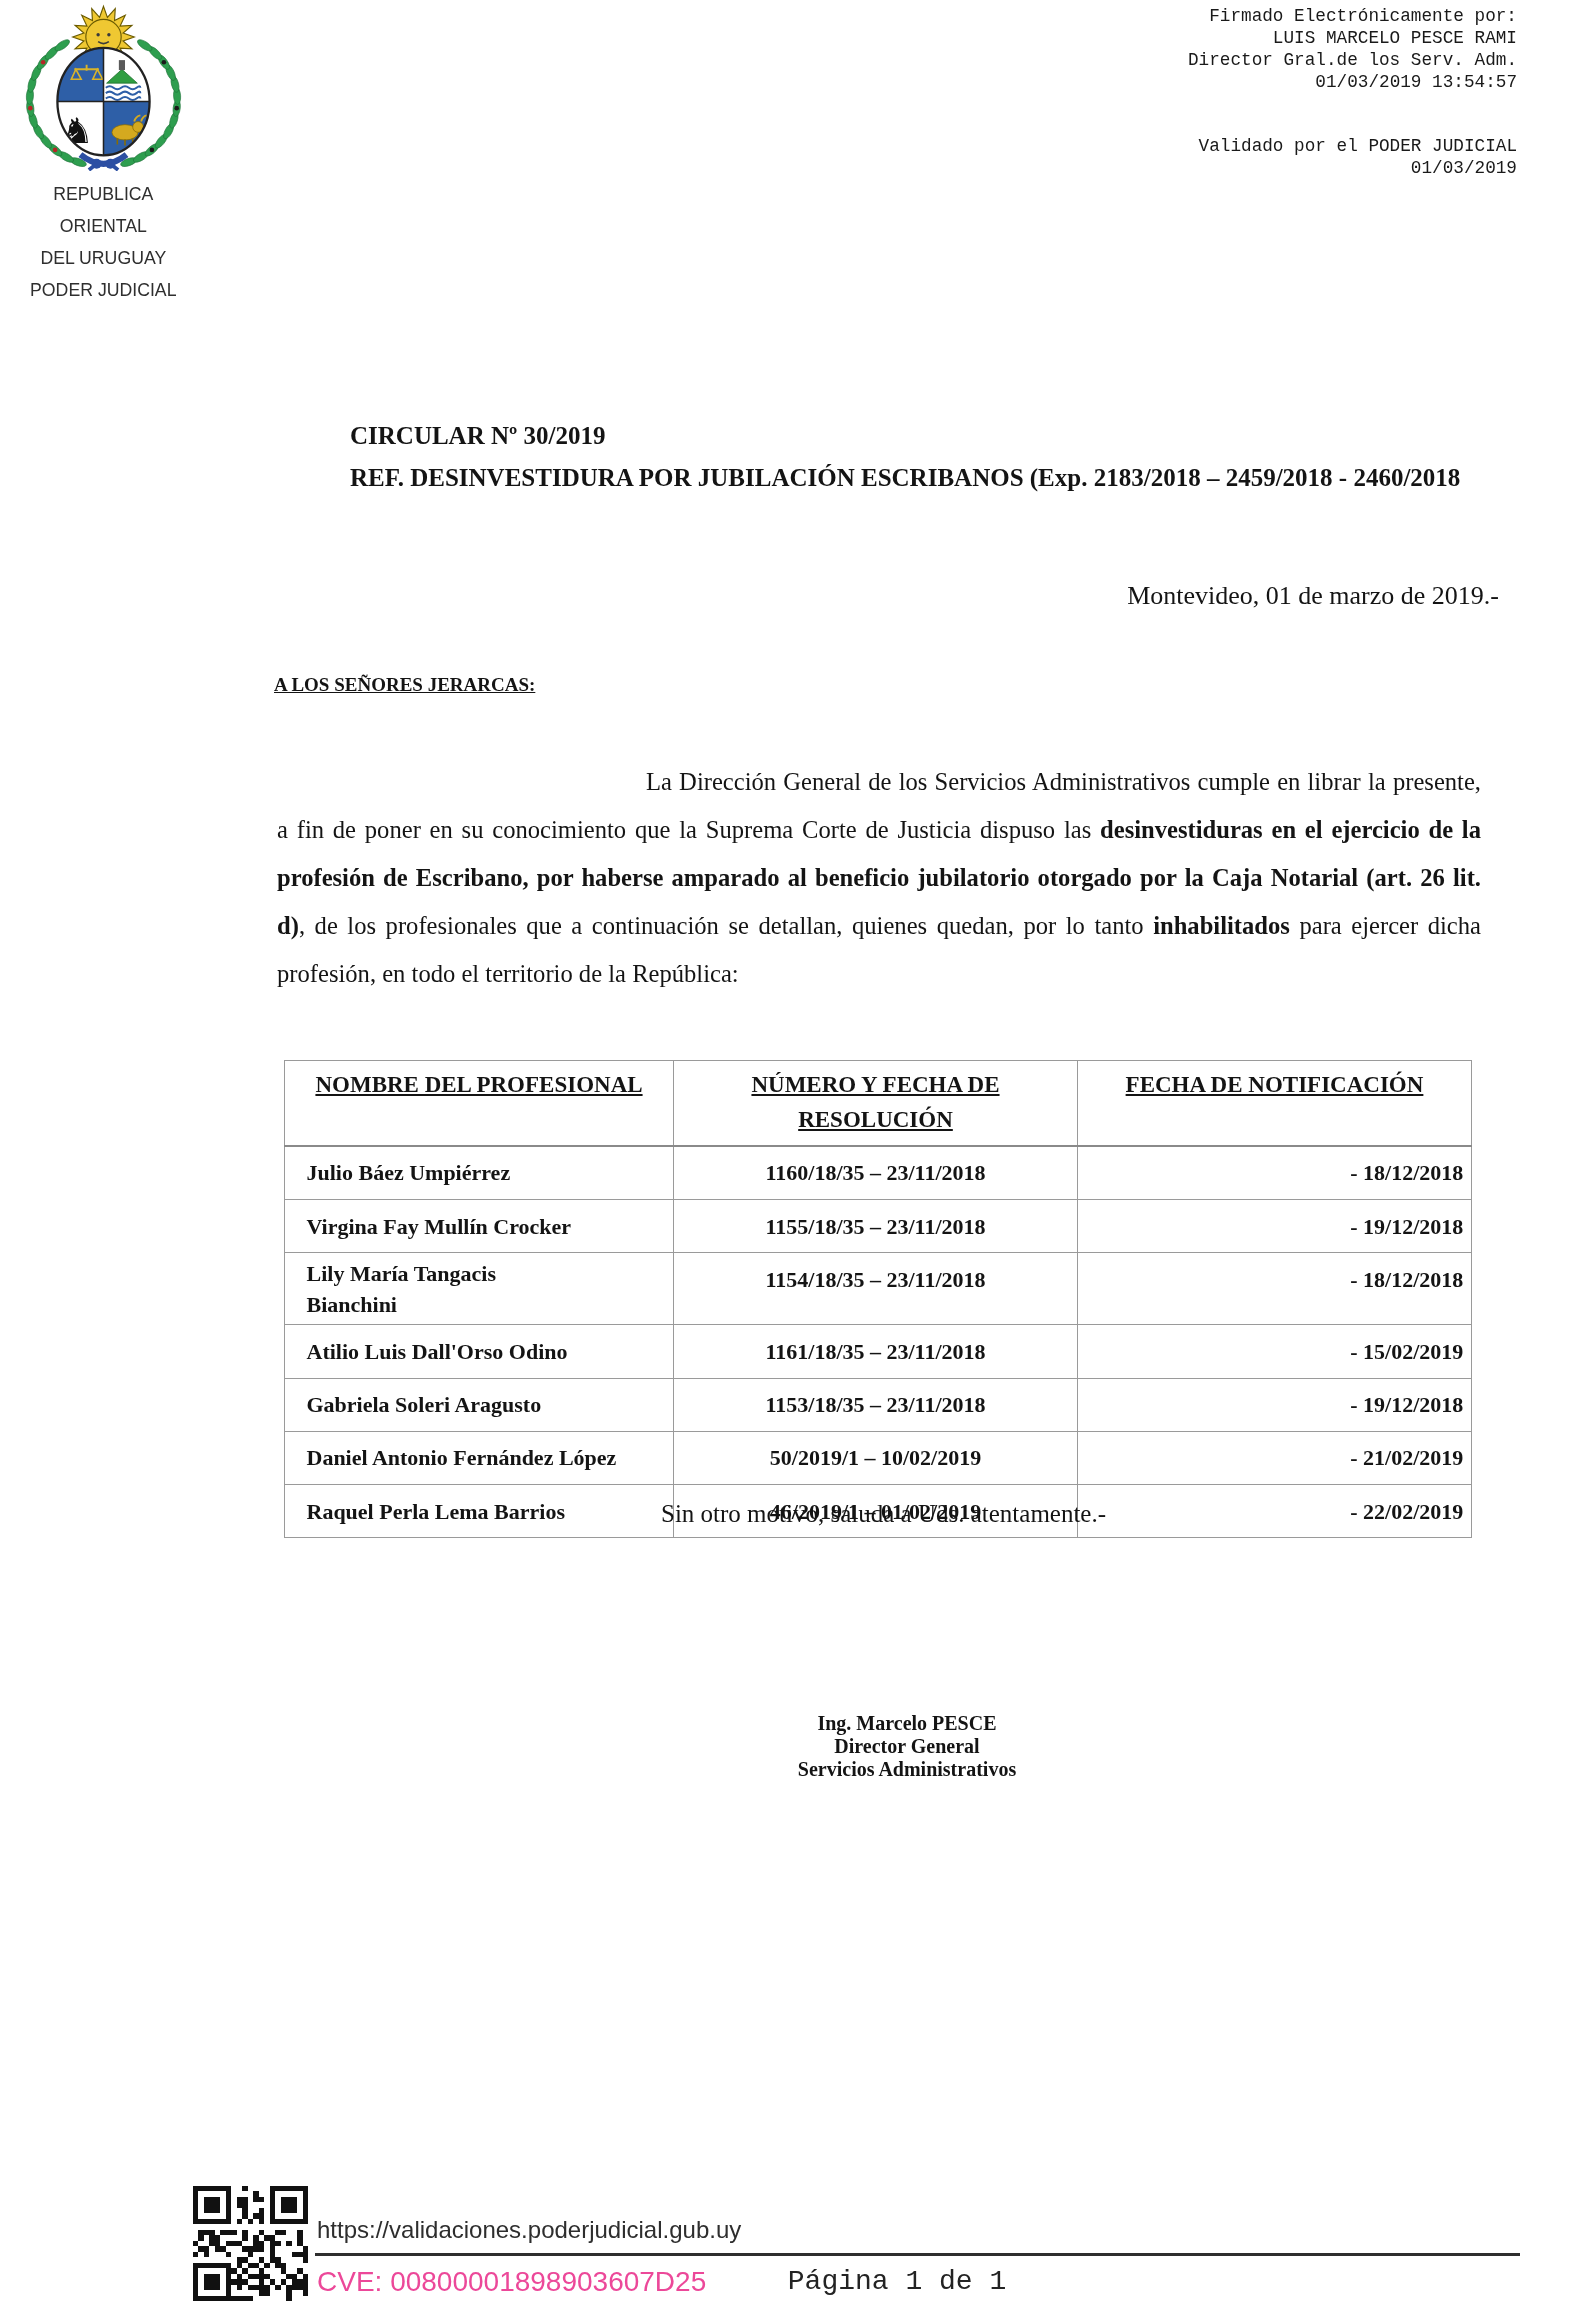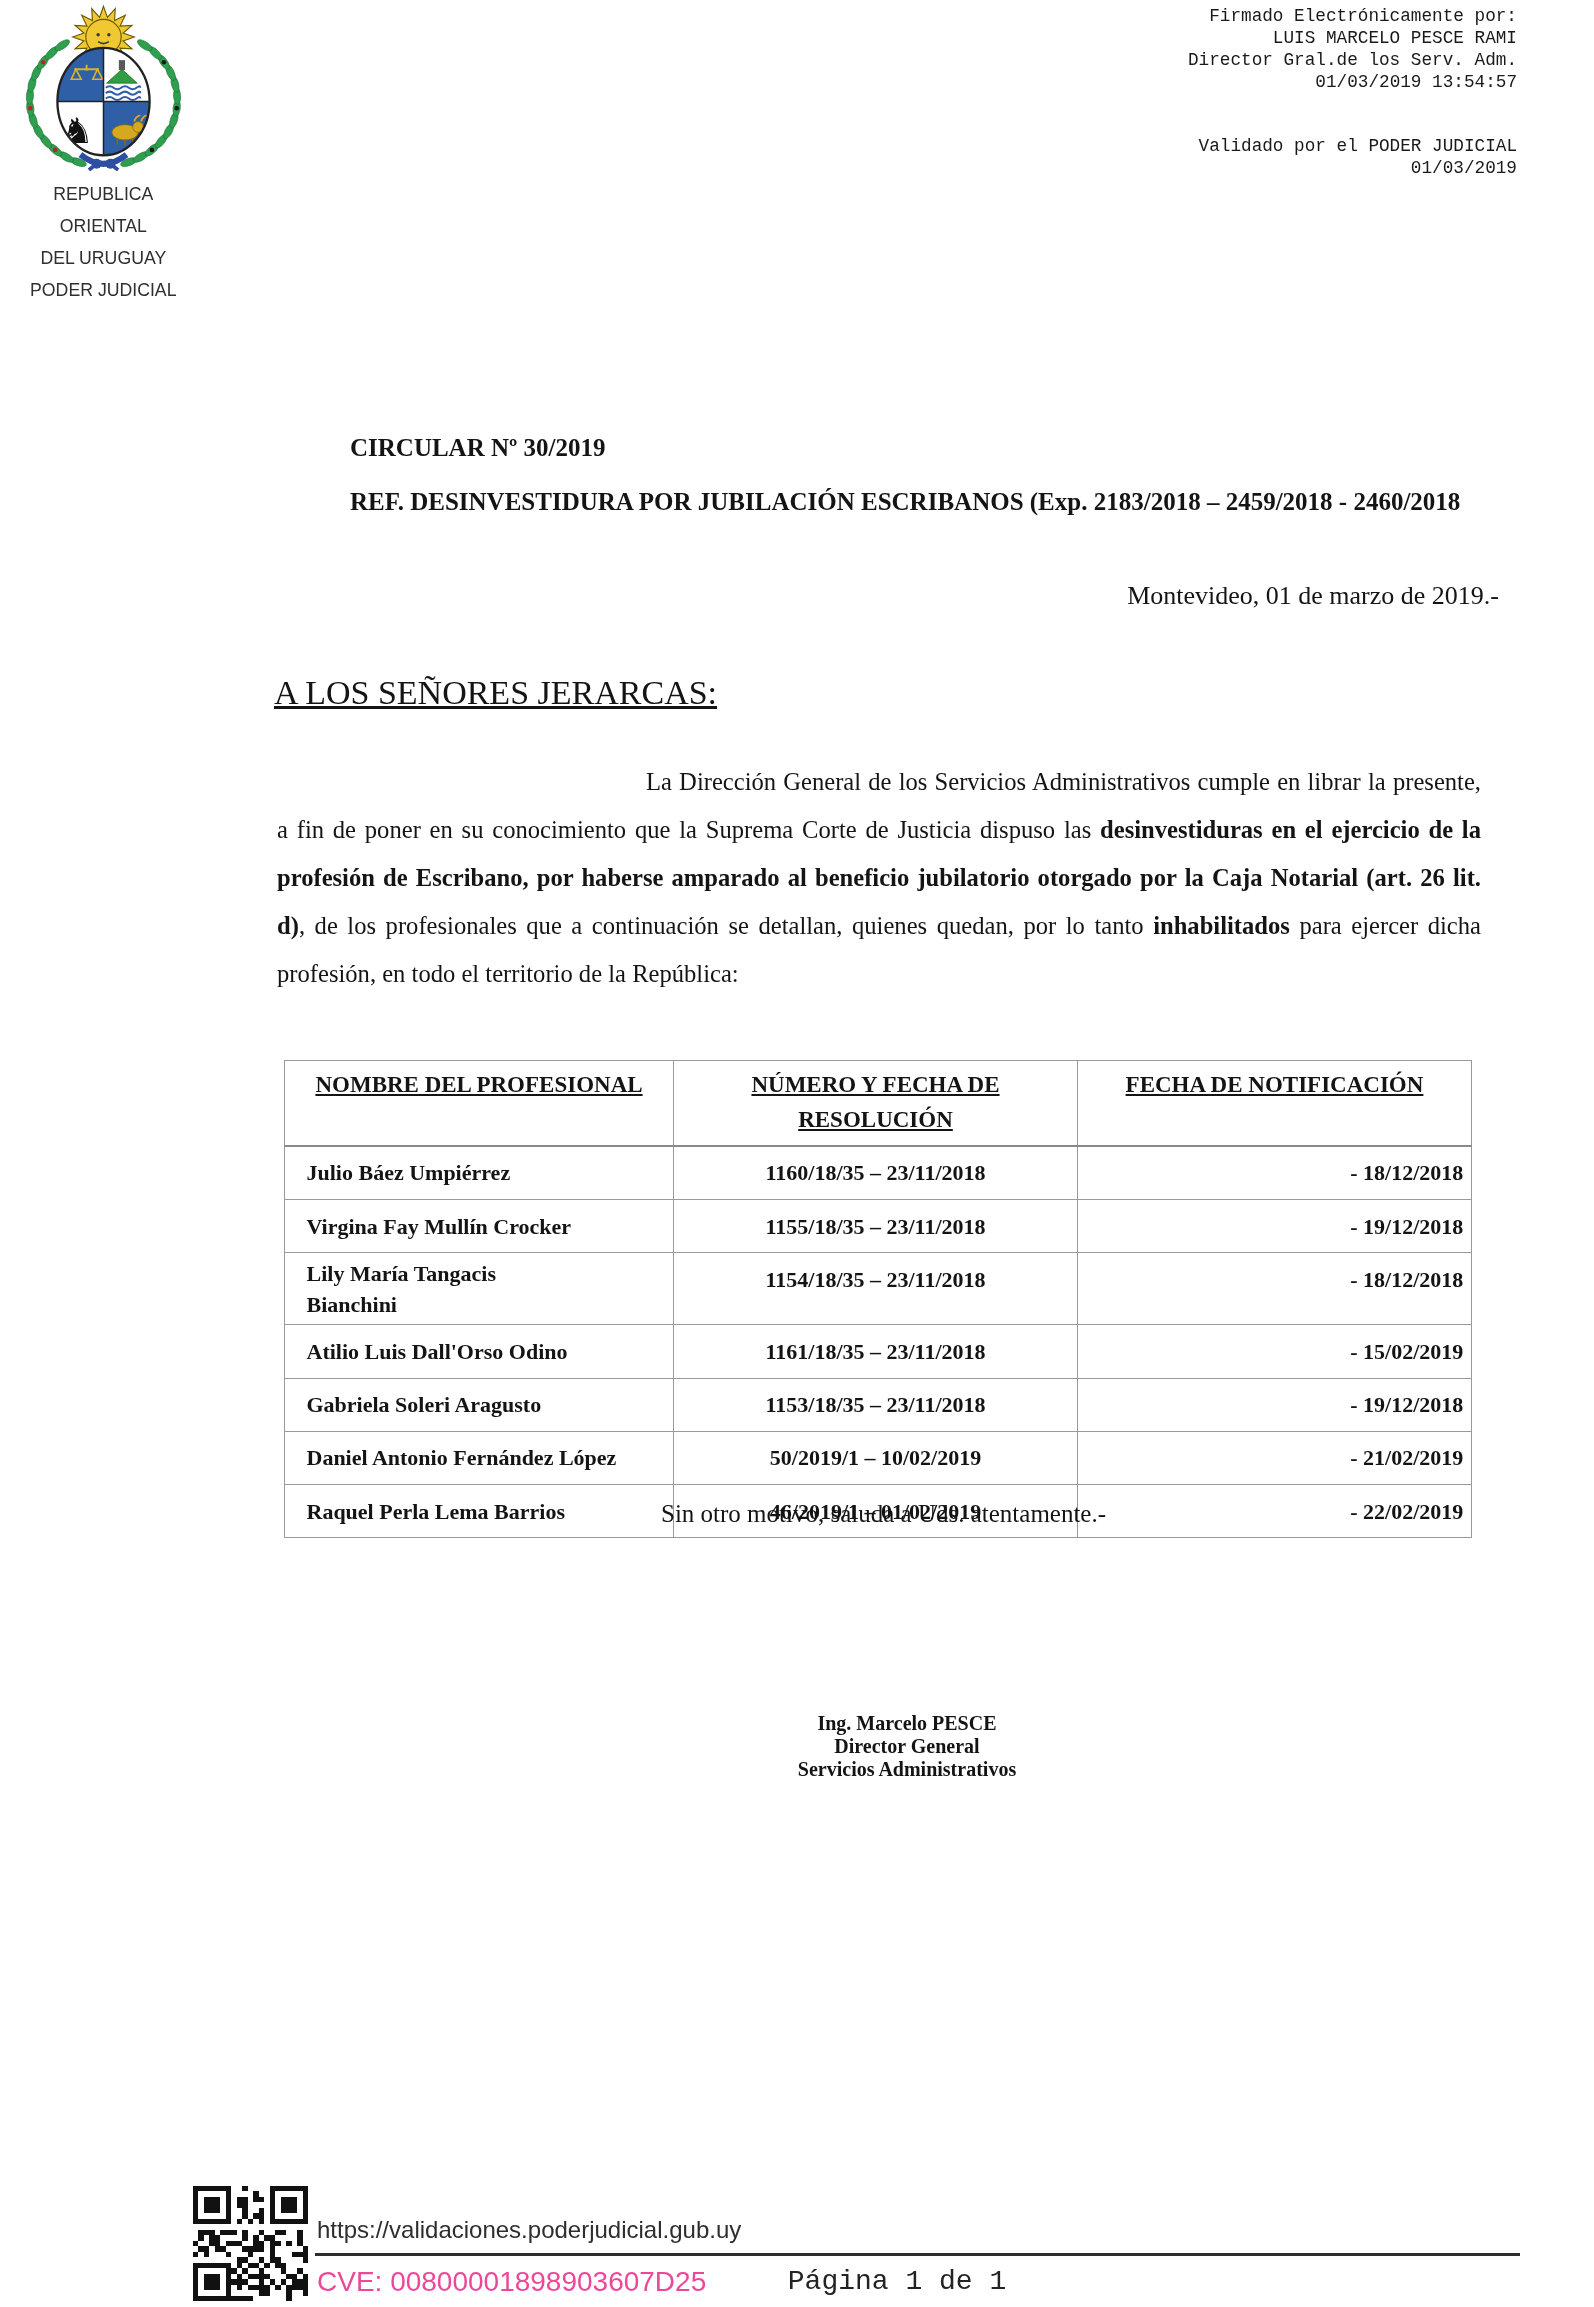--- a/index.html
+++ b/index.html
@@ -12,25 +12,25 @@
                 color:#2f2f2f;margin-top:3.1px;}
 
   
   .stamp{position:absolute;right:78px;text-align:right;
          font-family:"Liberation Mono", monospace;font-size:17.7px;line-height:22px;color:#1a1a1a;}
   .stamp-signed{top:4.6px;}
   .stamp-validated{top:135px;}
 
   
   .heading{position:absolute;left:350px;top:415px;width:1146px;font-weight:bold;font-size:25px;}
-  .heading div{line-height:42px;white-space:nowrap;margin-top:12px;}
+  .heading div{line-height:42px;white-space:nowrap;}
 
   .dateline{position:absolute;right:96px;top:581px;font-size:26px;}
 
-  .salutation{position:absolute;left:274px;top:674px;font-size:34px;font-weight:normal;
+  .salutation{position:absolute;left:274px;top:674px;font-size:19px;font-weight:bold;
               text-decoration:underline;}
 
   .body-par{position:absolute;left:277px;top:758px;width:1204px;font-size:24.6px;
             line-height:48px;text-align:justify;text-indent:369px;}
 
   
   table.roster{position:absolute;left:284px;top:1060px;width:1187px;border-collapse:collapse;
                table-layout:fixed;}
   table.roster col.c1{width:389px;} table.roster col.c2{width:404px;} table.roster col.c3{width:394px;}
   table.roster th,table.roster td{border:0.8px solid #9a9a9a;font-weight:bold;}

